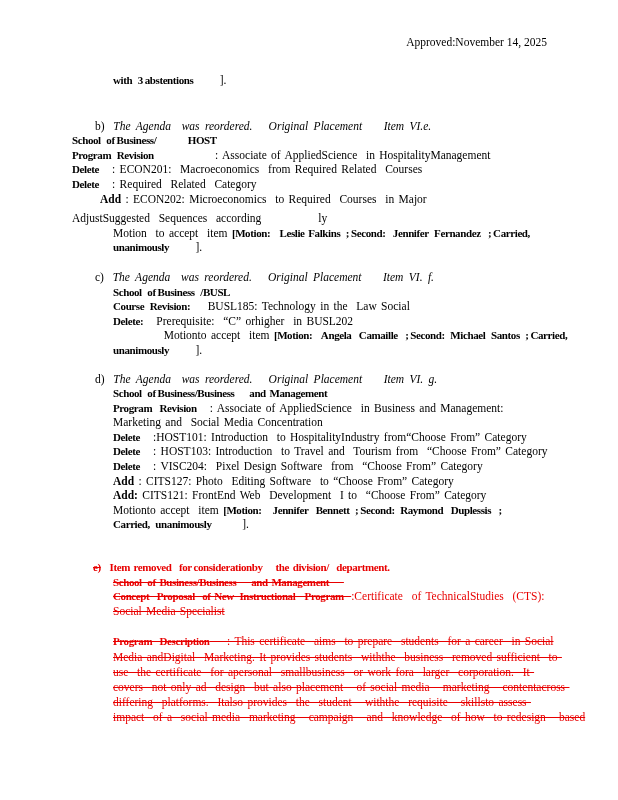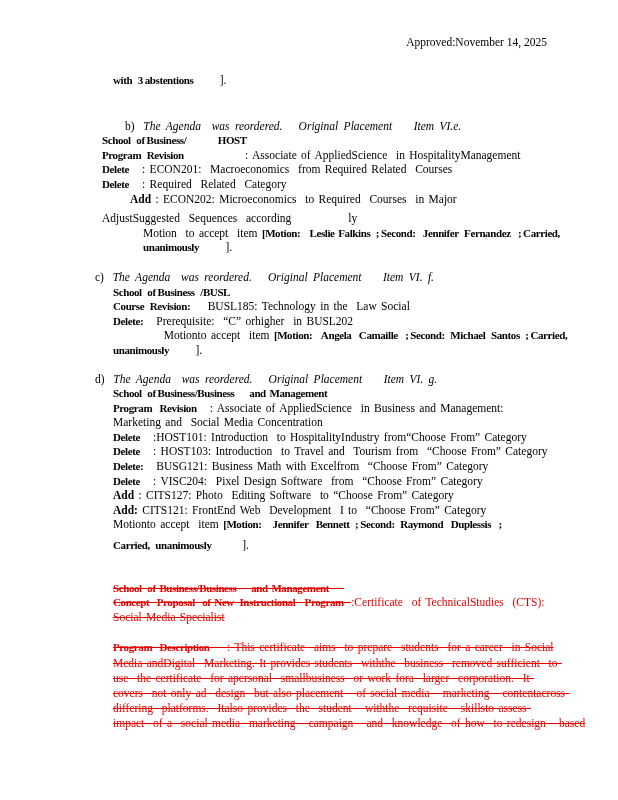--- a/index.html
+++ b/index.html
@@ -36,21 +36,21 @@
 </style>
 </head>
 <body>
 
 <div class="page">
   <div class="approved">Approved:November 14, 2025</div>
   <div class="doc" id="doc">
       <div class="block" style="margin-top: 23px;">
         <div class="line" style="margin-left: 113px; line-height: 14.6px;"><span class="n">with   3 abstentions</span><span>      ].</span></div>
       </div>
-      <div class="block" style="margin-top: 31px; padding-left: 30px;">
+      <div class="block" style="margin-top: 31px;">
         <div class="line" style="margin-left: 95px; line-height: 14.6px;"><span>b)  </span><span class="i">The Agenda  was reordered.   Original Placement    Item VI.e.</span></div>
         <div class="line" style="margin-left: 72px; line-height: 14.6px;"><span class="n">School   of Business/                 HOST</span></div>
         <div class="line" style="margin-left: 72px; line-height: 14.6px;"><span class="n">Program   Revision</span><span>              : Associate of AppliedScience  in HospitalityManagement</span></div>
         <div class="line" style="margin-left: 72px; line-height: 14.6px;"><span class="n">Delete</span><span>   : ECON201:  Macroeconomics  from Required Related  Courses</span></div>
         <div class="line" style="margin-left: 72px; line-height: 14.6px;"><span class="n">Delete</span><span>   : Required  Related  Category</span></div>
         <div class="line" style="margin-left: 100px; line-height: 14.6px;"><span class="b">Add</span><span> : ECON202: Microeconomics  to Required  Courses  in Major</span></div>
         <div class="line" style="margin-left: 72px; margin-top: 5px; line-height: 14.6px;"><span>AdjustSuggested  Sequences  according             ly</span></div>
         <div class="line" style="margin-left: 113px; line-height: 14.6px;"><span>Motion  to accept  item </span><span class="n">[Motion:     Leslie  Falkins   ; Second:    Jennifer   Fernandez    ; Carried,</span></div>
         <div class="line" style="margin-left: 113px; line-height: 14.6px;"><span class="n">unanimously</span><span>      ].</span></div>
       </div>
@@ -62,28 +62,28 @@
         <div class="line" style="margin-left: 113px; line-height: 14.6px; text-align: center;"><span>Motionto accept  item </span><span class="n">[Motion:     Angela    Camaille    ; Second:   Michael   Santos   ; Carried,</span></div>
         <div class="line" style="margin-left: 113px; line-height: 14.6px;"><span class="n">unanimously</span><span>      ].</span></div>
       </div>
       <div class="block" style="margin-top: 14px;">
         <div class="line" style="margin-left: 95px; line-height: 14.6px;"><span>d)  </span><span class="i">The Agenda  was reordered.   Original Placement    Item VI. g.</span></div>
         <div class="line" style="margin-left: 113px; line-height: 14.6px;"><span class="n">School   of Business/Business        and  Management</span></div>
         <div class="line" style="margin-left: 113px; line-height: 14.6px;"><span class="n">Program    Revision</span><span>   : Associate of AppliedScience  in Business and Management:</span></div>
         <div class="line" style="margin-left: 113px; line-height: 14.6px;"><span>Marketing and  Social Media Concentration</span></div>
         <div class="line" style="margin-left: 113px; line-height: 14.6px;"><span class="n">Delete</span><span>   :HOST101: Introduction  to HospitalityIndustry from“Choose From” Category</span></div>
         <div class="line" style="margin-left: 113px; line-height: 14.6px;"><span class="n">Delete</span><span>   : HOST103: Introduction  to Travel and  Tourism from  “Choose From” Category</span></div>
-        <div class="line" style="margin-left: 113px; line-height: 14.6px;"><span class="n">Delete:</span><span>   BUSG121: Business Math with Excelfrom  “Choose From” Category</span></div>
         <div class="line" style="margin-left: 113px; line-height: 14.6px;"><span class="n">Delete</span><span>   : VISC204:  Pixel Design Software  from  “Choose From” Category</span></div>
         <div class="line" style="margin-left: 113px; line-height: 14.6px;"><span class="b">Add</span><span> : CITS127: Photo  Editing Software  to “Choose From” Category</span></div>
         <div class="line" style="margin-left: 113px; line-height: 14.6px;"><span class="b">Add:</span><span> CITS121: FrontEnd Web  Development  I to  “Choose From” Category</span></div>
         <div class="line" style="margin-left: 113px; line-height: 14.6px;"><span>Motionto accept  item </span><span class="n">[Motion:      Jennifer    Bennett   ; Second:   Raymond    Duplessis    ;</span></div>
-        <div class="line" style="margin-left: 113px; line-height: 14.6px; margin-top: 6px;"><span class="n">Carried,   unanimously</span><span>       ].</span></div>
+        <div class="line" style="margin-left: 113px; line-height: 14.6px;"><span class="n">Carried,   unanimously</span><span>       ].</span></div>
       </div>
       <div class="block" style="margin-top: 28px;">
+        <div class="line" style="margin-left: 93px; line-height: 14.6px;"><span class="n r s">e)</span><span class="r">  </span><span class="n r">Item  removed    for considerationby       the  division/    department.</span></div>
         <div class="line" style="margin-left: 113px; line-height: 14.6px;"><span class="n r s">School   of  Business/Business        and  Management        </span></div>
         <div class="line" style="margin-left: 113px; line-height: 14.6px;"><span class="n r s">Concept    Proposal    of  New   Instructional     Program    </span><span class="r">:Certificate  of TechnicalStudies  (CTS):</span></div>
         <div class="line" style="margin-left: 113px; line-height: 14.6px;"><span class="r s">Social Media Specialist</span></div>
       </div>
       <div class="block" style="margin-top: 16px;">
         <div class="line" style="margin-left: 113px; line-height: 15.2px;"><span class="n r s">Program    Description</span><span class="r s">    : This certificate  aims  to prepare  students  for a career  in Social</span></div>
         <div class="line" style="margin-left: 113px; line-height: 15.2px;"><span class="r s">Media andDigital  Marketing. It provides students  withthe  business  removed sufficient  to </span></div>
         <div class="line" style="margin-left: 113px; line-height: 15.2px;"><span class="r s">use  the certificate  for apersonal  smallbusiness  or work fora  larger  corporation.  It </span></div>
         <div class="line" style="margin-left: 113px; line-height: 15.2px;"><span class="r s">covers  not only ad  design  but also placement   of social media   marketing   contentacross </span></div>
         <div class="line" style="margin-left: 113px; line-height: 15.2px;"><span class="r s">differing  platforms.  Italso provides  the  student   withthe  requisite   skillsto assess </span></div>

